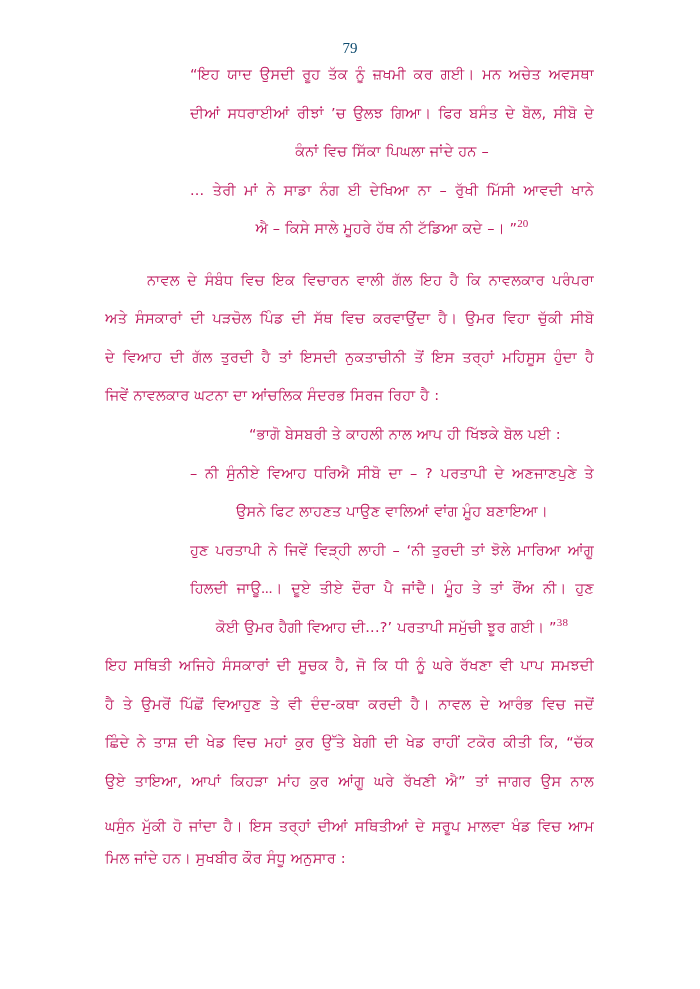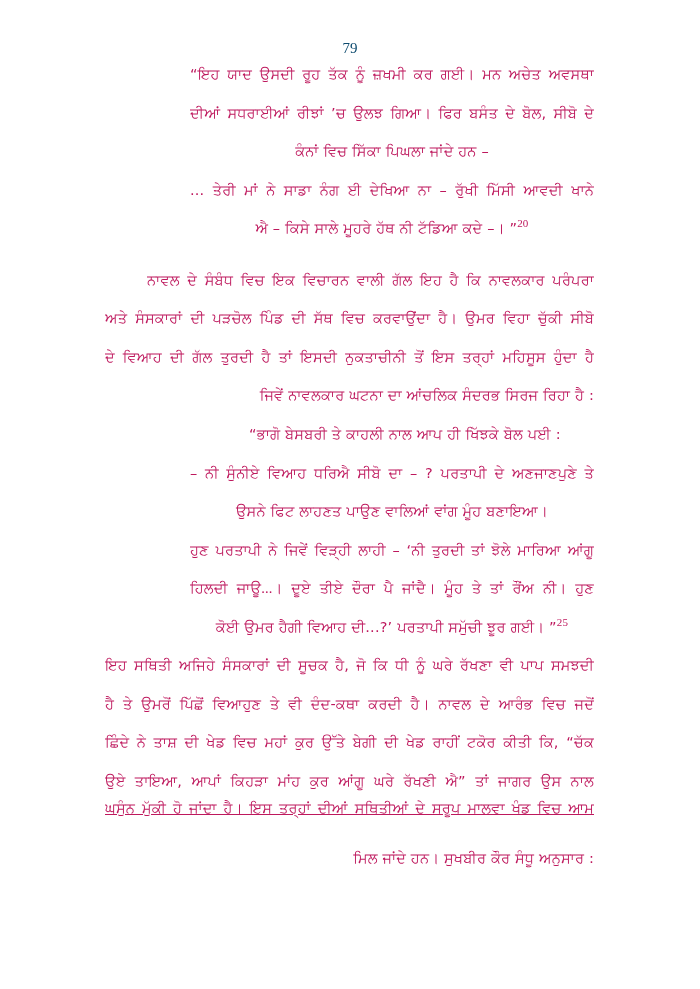--- a/index.html
+++ b/index.html
@@ -27,21 +27,21 @@
     }
     .line {
       position: absolute;
       font-size: 14.5px;
       line-height: 20px;
       white-space: nowrap;
       color: #be185d;
       letter-spacing: 0.2px;
     }
     .block-quote .line { left: 190px; width: 404px; text-align: center; }
-    .para .line { left: 105px; width: 489px; text-align: right; }
+    .para .line { left: 105px; width: 489px; }
     .justify {
       text-align: justify;
       text-align-last: justify;
       white-space: normal;
       overflow: hidden;
       height: 22px;
     }
     sup {
       font-family: "Liberation Serif", serif;
       font-size: 11px;
@@ -68,23 +68,23 @@
   <div class="line justify" style="top:347px;">ਦੇ ਵਿਆਹ ਦੀ ਗੱਲ ਤੁਰਦੀ ਹੈ ਤਾਂ ਇਸਦੀ ਨੁਕਤਾਚੀਨੀ ਤੋਂ ਇਸ ਤਰ੍ਹਾਂ ਮਹਿਸੂਸ ਹੁੰਦਾ ਹੈ</div>
   <div class="line" style="top:385px;">ਜਿਵੇਂ ਨਾਵਲਕਾਰ ਘਟਨਾ ਦਾ ਆਂਚਲਿਕ ਸੰਦਰਭ ਸਿਰਜ ਰਿਹਾ ਹੈ :</div>
 </div>
 
 <div class="block-quote">
   <div class="line" style="top:424px;margin-left:13px;">“ਭਾਗੋ ਬੇਸਬਰੀ ਤੇ ਕਾਹਲੀ ਨਾਲ ਆਪ ਹੀ ਖਿੱਝਕੇ ਬੋਲ ਪਈ :</div>
   <div class="line justify" style="top:463px;">– ਨੀ ਸੁੰਨੀਏ ਵਿਆਹ ਧਰਿਐ ਸੀਬੋ ਦਾ – ? ਪਰਤਾਪੀ ਦੇ ਅਣਜਾਣਪੁਣੇ ਤੇ</div>
   <div class="line" style="top:501px;">ਉਸਨੇ ਫਿਟ ਲਾਹਣਤ ਪਾਉਣ ਵਾਲਿਆਂ ਵਾਂਗ ਮੂੰਹ ਬਣਾਇਆ।</div>
   <div class="line justify" style="top:540px;">ਹੁਣ ਪਰਤਾਪੀ ਨੇ ਜਿਵੇਂ ਵਿੜ੍ਹੀ ਲਾਹੀ – ‘ਨੀ ਤੁਰਦੀ ਤਾਂ ਝੋਲੇ ਮਾਰਿਆ ਆਂਗੂ</div>
   <div class="line justify" style="top:578px;font-family:Liberation Serif, serif;">ਹਿਲਦੀ ਜਾਊ...। ਦੂਏ ਤੀਏ ਦੌਰਾ ਪੈ ਜਾਂਦੈ। ਮੂੰਹ ਤੇ ਤਾਂ ਰੌਂਅ ਨੀ। ਹੁਣ</div>
-  <div class="line" style="top:617px;"><span>ਕੋਈ ਉਮਰ ਹੈਗੀ ਵਿਆਹ ਦੀ...?’ ਪਰਤਾਪੀ ਸਮੁੱਚੀ ਝੂਰ ਗਈ। ”</span><sup>25</sup></div>
+  <div class="line" style="top:617px;"><span>ਕੋਈ ਉਮਰ ਹੈਗੀ ਵਿਆਹ ਦੀ...?’ ਪਰਤਾਪੀ ਸਮੁੱਚੀ ਝੂਰ ਗਈ। ”</span><sup>38</sup></div>
 </div>
 
 <div class="para">
   <div class="line justify" style="top:655px;">ਇਹ ਸਥਿਤੀ ਅਜਿਹੇ ਸੰਸਕਾਰਾਂ ਦੀ ਸੂਚਕ ਹੈ, ਜੋ ਕਿ ਧੀ ਨੂੰ ਘਰੇ ਰੱਖਣਾ ਵੀ ਪਾਪ ਸਮਝਦੀ</div>
   <div class="line justify" style="top:694px;">ਹੈ ਤੇ ਉਮਰੋਂ ਪਿੱਛੋਂ ਵਿਆਹੁਣ ਤੇ ਵੀ ਦੰਦ-ਕਥਾ ਕਰਦੀ ਹੈ। ਨਾਵਲ ਦੇ ਆਰੰਭ ਵਿਚ ਜਦੋਂ</div>
   <div class="line justify" style="top:732px;">ਛਿੰਦੇ ਨੇ ਤਾਸ਼ ਦੀ ਖੇਡ ਵਿਚ ਮਹਾਂ ਕੁਰ ਉੱਤੇ ਬੇਗੀ ਦੀ ਖੇਡ ਰਾਹੀਂ ਟਕੋਰ ਕੀਤੀ ਕਿ, “ਚੱਕ</div>
   <div class="line justify" style="top:771px;">ਉਏ ਤਾਇਆ, ਆਪਾਂ ਕਿਹੜਾ ਮਾਂਹ ਕੁਰ ਆਂਗੂ ਘਰੇ ਰੱਖਣੀ ਐ” ਤਾਂ ਜਾਗਰ ਉਸ ਨਾਲ</div>
-  <div class="line justify" style="top:798px;text-decoration:underline;">ਘਸੁੰਨ ਮੁੱਕੀ ਹੋ ਜਾਂਦਾ ਹੈ। ਇਸ ਤਰ੍ਹਾਂ ਦੀਆਂ ਸਥਿਤੀਆਂ ਦੇ ਸਰੂਪ ਮਾਲਵਾ ਖੰਡ ਵਿਚ ਆਮ</div>
+  <div class="line justify" style="top:816px;">ਘਸੁੰਨ ਮੁੱਕੀ ਹੋ ਜਾਂਦਾ ਹੈ। ਇਸ ਤਰ੍ਹਾਂ ਦੀਆਂ ਸਥਿਤੀਆਂ ਦੇ ਸਰੂਪ ਮਾਲਵਾ ਖੰਡ ਵਿਚ ਆਮ</div>
   <div class="line" style="top:848px;">ਮਿਲ ਜਾਂਦੇ ਹਨ। ਸੁਖਬੀਰ ਕੌਰ ਸੰਧੂ ਅਨੁਸਾਰ :</div>
 </div>
 
 </body></html>

